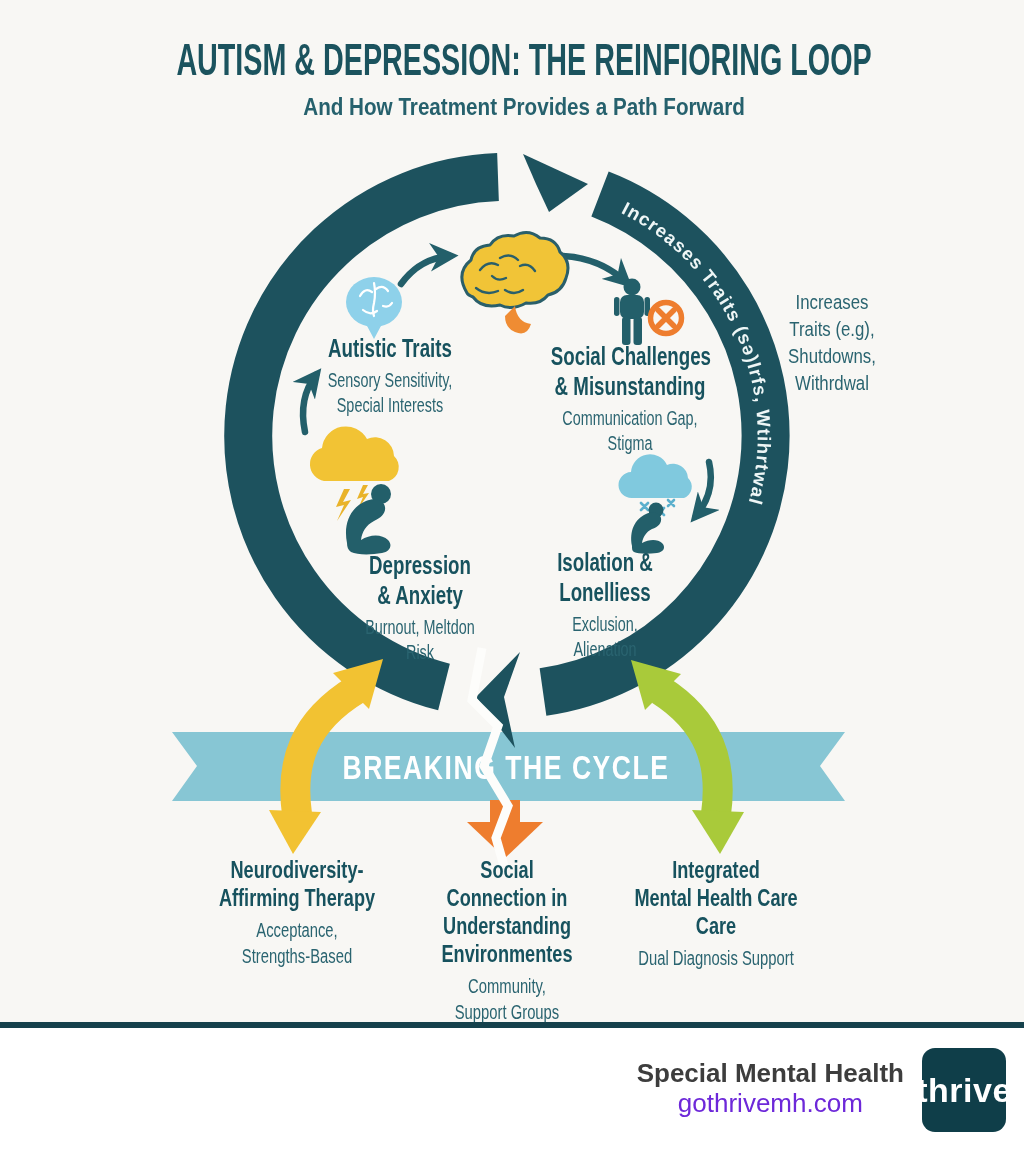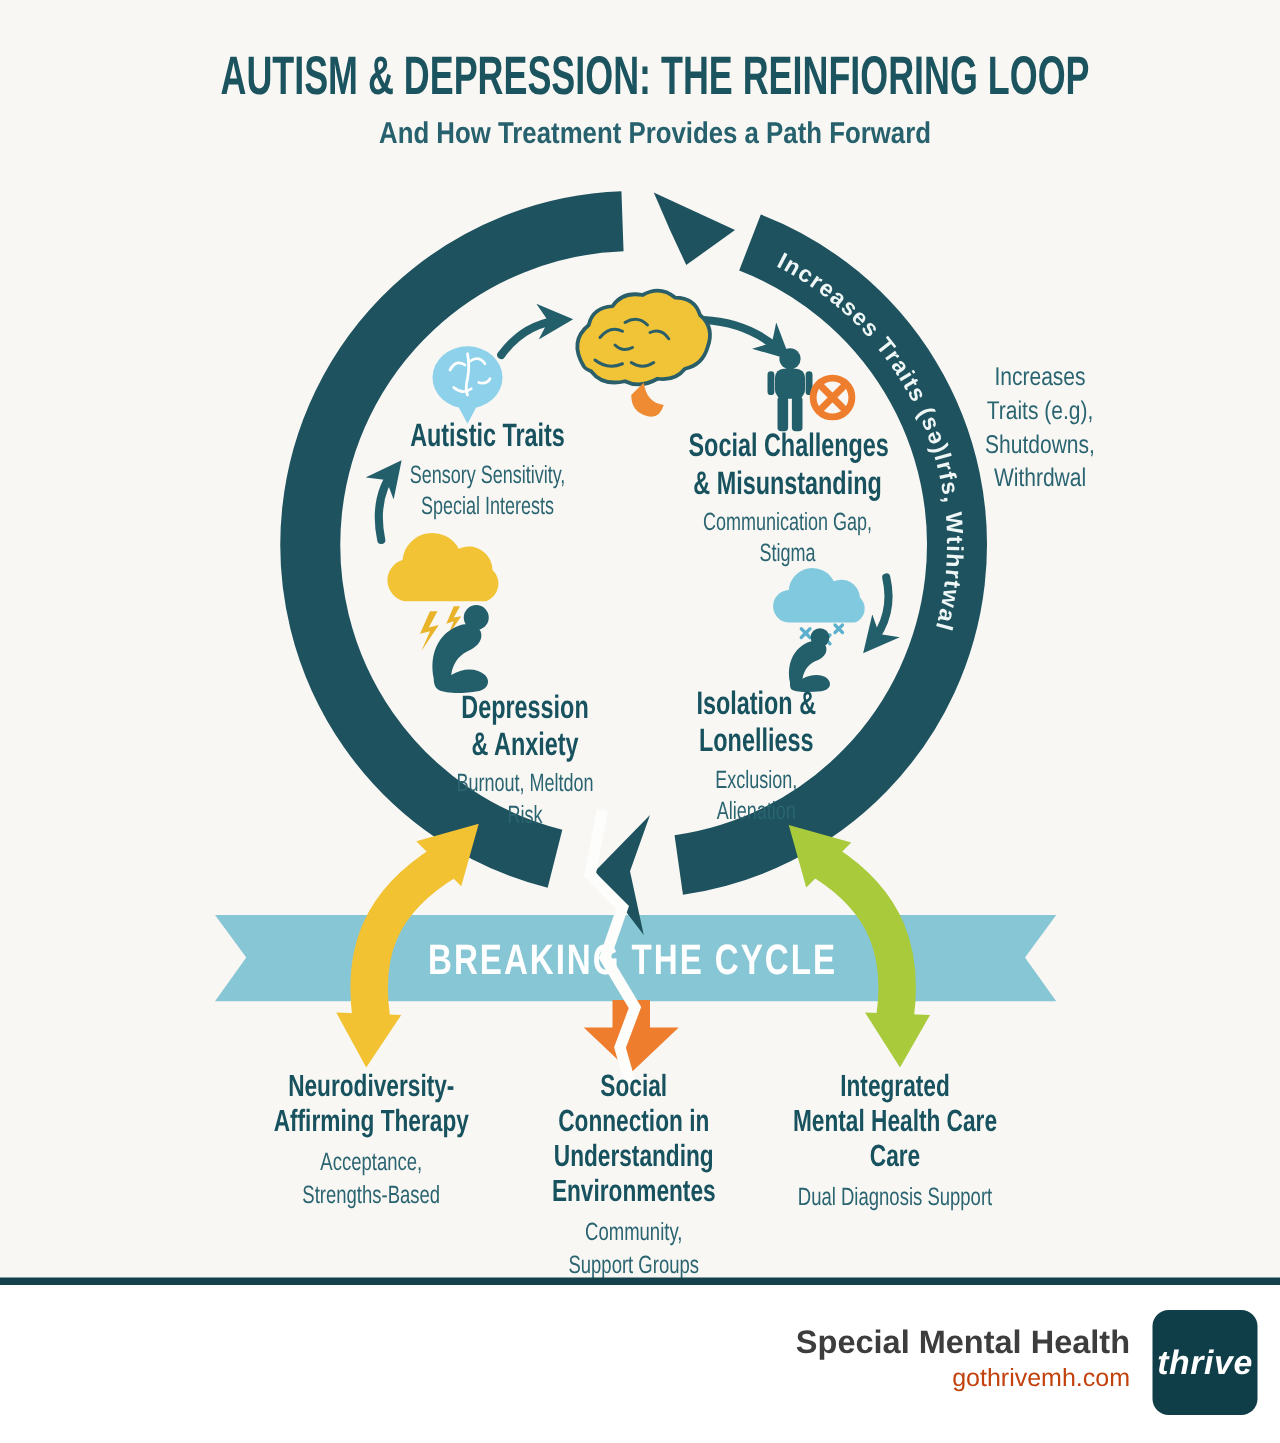--- a/index.html
+++ b/index.html
@@ -23,26 +23,26 @@
   .sidenote{position:absolute;left:772px;top:288px;width:120px;text-align:center;
     color:#2a6470;font-size:20.5px;line-height:27px;font-weight:500;
     transform:scaleX(0.82);transform-origin:center top;}
   .treat{position:absolute;text-align:center;color:#17525e;transform:scaleX(0.74);transform-origin:center top;}
   .treat .t{font-weight:700;font-size:24.5px;line-height:28px;white-space:nowrap;}
   .treat .s{font-weight:400;font-size:20px;line-height:26px;color:#2a6470;margin-top:5px;white-space:nowrap;}
   .footer-area{position:absolute;left:0;top:1028px;width:1024px;height:126px;background:#ffffff;}
   .footer-rule{position:absolute;left:0;top:1022px;width:1024px;height:6px;background:#15414c;}
   .footer-text{position:absolute;right:120px;top:1058px;text-align:right;}
   .footer-text .co{font-size:26px;font-weight:700;color:#3d3d3d;line-height:30px;}
-  .footer-text .site{font-size:20px;font-weight:400;color:#c2410c;line-height:26px;margin-top:2px;}
+  .footer-text .site{font-size:26px;font-weight:400;color:#6d28d9;line-height:26px;margin-top:2px;text-align:center;}
   .logo{
     position:absolute;left:922px;top:1048px;width:84px;height:84px;border-radius:13px;
     background:#0f3e49;display:flex;align-items:center;justify-content:center;
   }
-  .logo span{color:#fff;font-size:27px;font-weight:700;font-style:italic;letter-spacing:0.5px;}
+  .logo span{color:#fff;font-size:34px;font-weight:700;letter-spacing:0.5px;}
   svg text{font-family:"Liberation Sans",sans-serif;}
 </style>
 </head>
 <body>
 
 <div class="stage">
 
   <div class="hdr">
     <h1>AUTISM &amp; DEPRESSION: THE REINFIORING LOOP</h1>
     <div class="sub">And How Treatment Provides a Path Forward</div>

